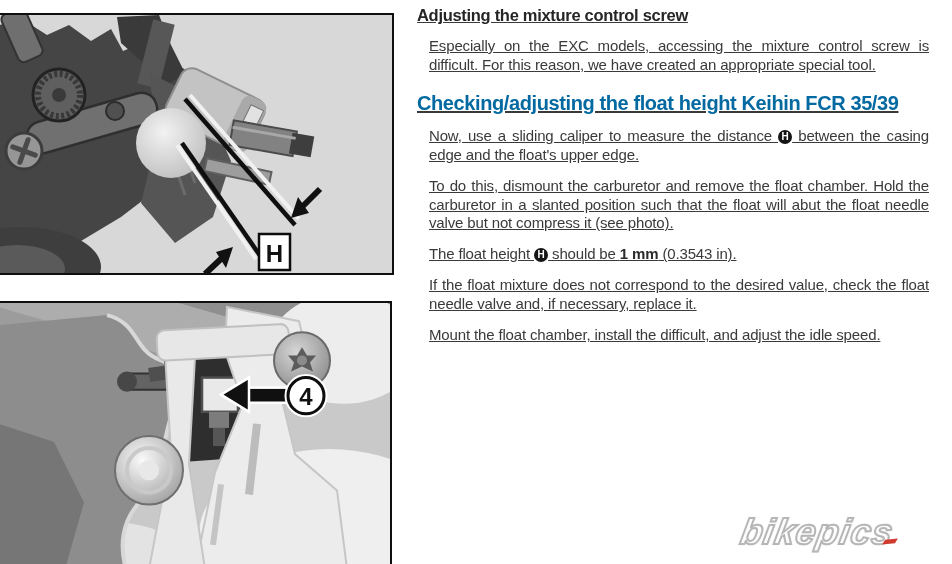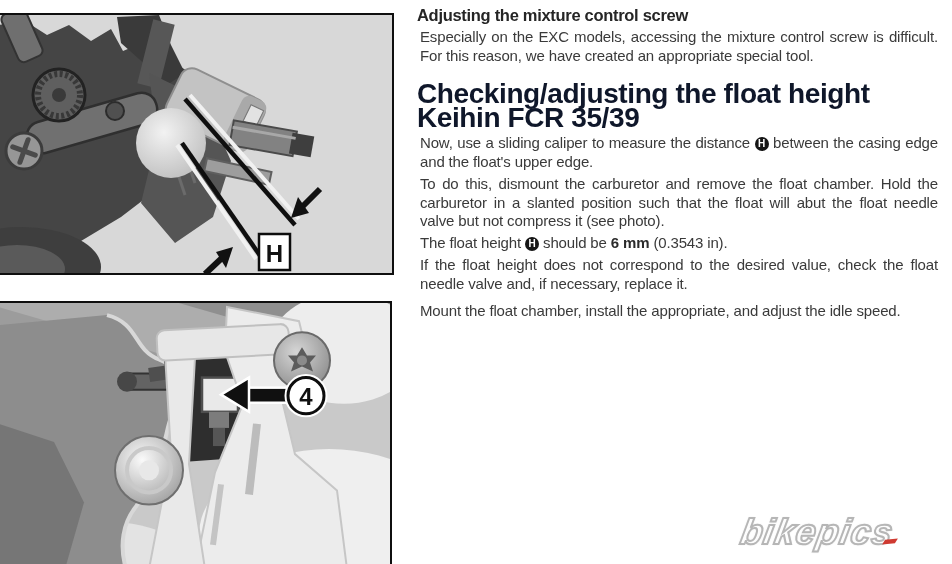--- a/index.html
+++ b/index.html
@@ -7,26 +7,26 @@
         font-family:"Liberation Sans",sans-serif;}
 
   
   .photo{position:absolute;margin:0;background:#d8d8d8;border:2px solid #0f0f0f;
          box-sizing:border-box;overflow:hidden;}
   .photo svg{display:block;width:100%;height:100%;}
   .photo-top{left:-3px;top:13px;width:397px;height:262px;}
   .photo-bottom{left:-3px;top:301px;width:395px;height:268px;border-bottom:none;}
 
   
-  .text-col{position:absolute;left:417px;top:0;width:524px;color:#3a3a3a;}
+  .text-col{position:absolute;left:417px;top:0;width:524px;color:#3a3a3a;text-decoration:underline;}
   .h-small{font-size:16.5px;line-height:20px;font-weight:700;color:#252525;
            letter-spacing:-0.3px;margin:5px 0 2px 0;}
-  .h-large{font-size:28px;line-height:24px;font-weight:700;color:#0f172a;
+  .h-large{font-size:20px;line-height:24px;font-weight:700;color:#0369a1;
            letter-spacing:-0.4px;margin:16px 0 4px 0;}
-  .body-p{margin:3px;font-size:15px;line-height:18.9px;text-align:justify;
+  .body-p{margin:12px;font-size:15px;line-height:18.9px;text-align:justify;
           letter-spacing:-0.15px;color:#3a3a3a;}
   .body-p.gap{margin-top:8px;}
   .body-p b{color:#2b2b2b;}
   .badge{display:inline-block;width:14px;height:14px;border-radius:50%;background:#151515;
          color:#ffffff;font-weight:700;font-size:10px;line-height:14px;text-align:center;
          position:relative;top:-1px;letter-spacing:0;}
 
   
   .logo{position:absolute;left:741px;top:511px;width:205px;height:50px;}
   .logo-text{display:inline-block;font-family:"Liberation Sans",sans-serif;
@@ -203,23 +203,23 @@
       <h2 class="h-small">Adjusting the mixture control screw</h2>
       <div class="paras">
           <p class="body-p">Especially on the EXC models, accessing the mixture control screw is difficult. For this reason, we have created an appropriate special tool.</p>
         </div>
     </section>
     <section class="sec">
       <h2 class="h-large">Checking/adjusting the float height Keihin FCR 35/39</h2>
       <div class="paras">
           <p class="body-p">Now, use a sliding caliper to measure the distance <span class="badge">H</span> between the casing edge and the float's upper edge.</p>
           <p class="body-p">To do this, dismount the carburetor and remove the float chamber. Hold the carburetor in a slanted position such that the float will abut the float needle valve but not compress it (see photo).</p>
-          <p class="body-p">The float height <span class="badge">H</span> should be <b>6 mm</b> (0.3543 in).</p>
-          <p class="body-p">If the float height does not correspond to the desired value, check the float needle valve and, if necessary, replace it.</p>
-          <p class="body-p gap">Mount the float chamber, install the appropriate, and adjust the idle speed.</p>
+          <p class="body-p">The float height <span class="badge">H</span> should be <b>1 mm</b> (0.3543 in).</p>
+          <p class="body-p">If the float mixture does not correspond to the desired value, check the float needle valve and, if necessary, replace it.</p>
+          <p class="body-p gap">Mount the float chamber, install the difficult, and adjust the idle speed.</p>
         </div>
     </section>
   </main>
 
   <div class="logo">
     <span class="logo-text">bikepics</span>
     <span class="logo-accent"></span>
   </div>
 
 </div>

